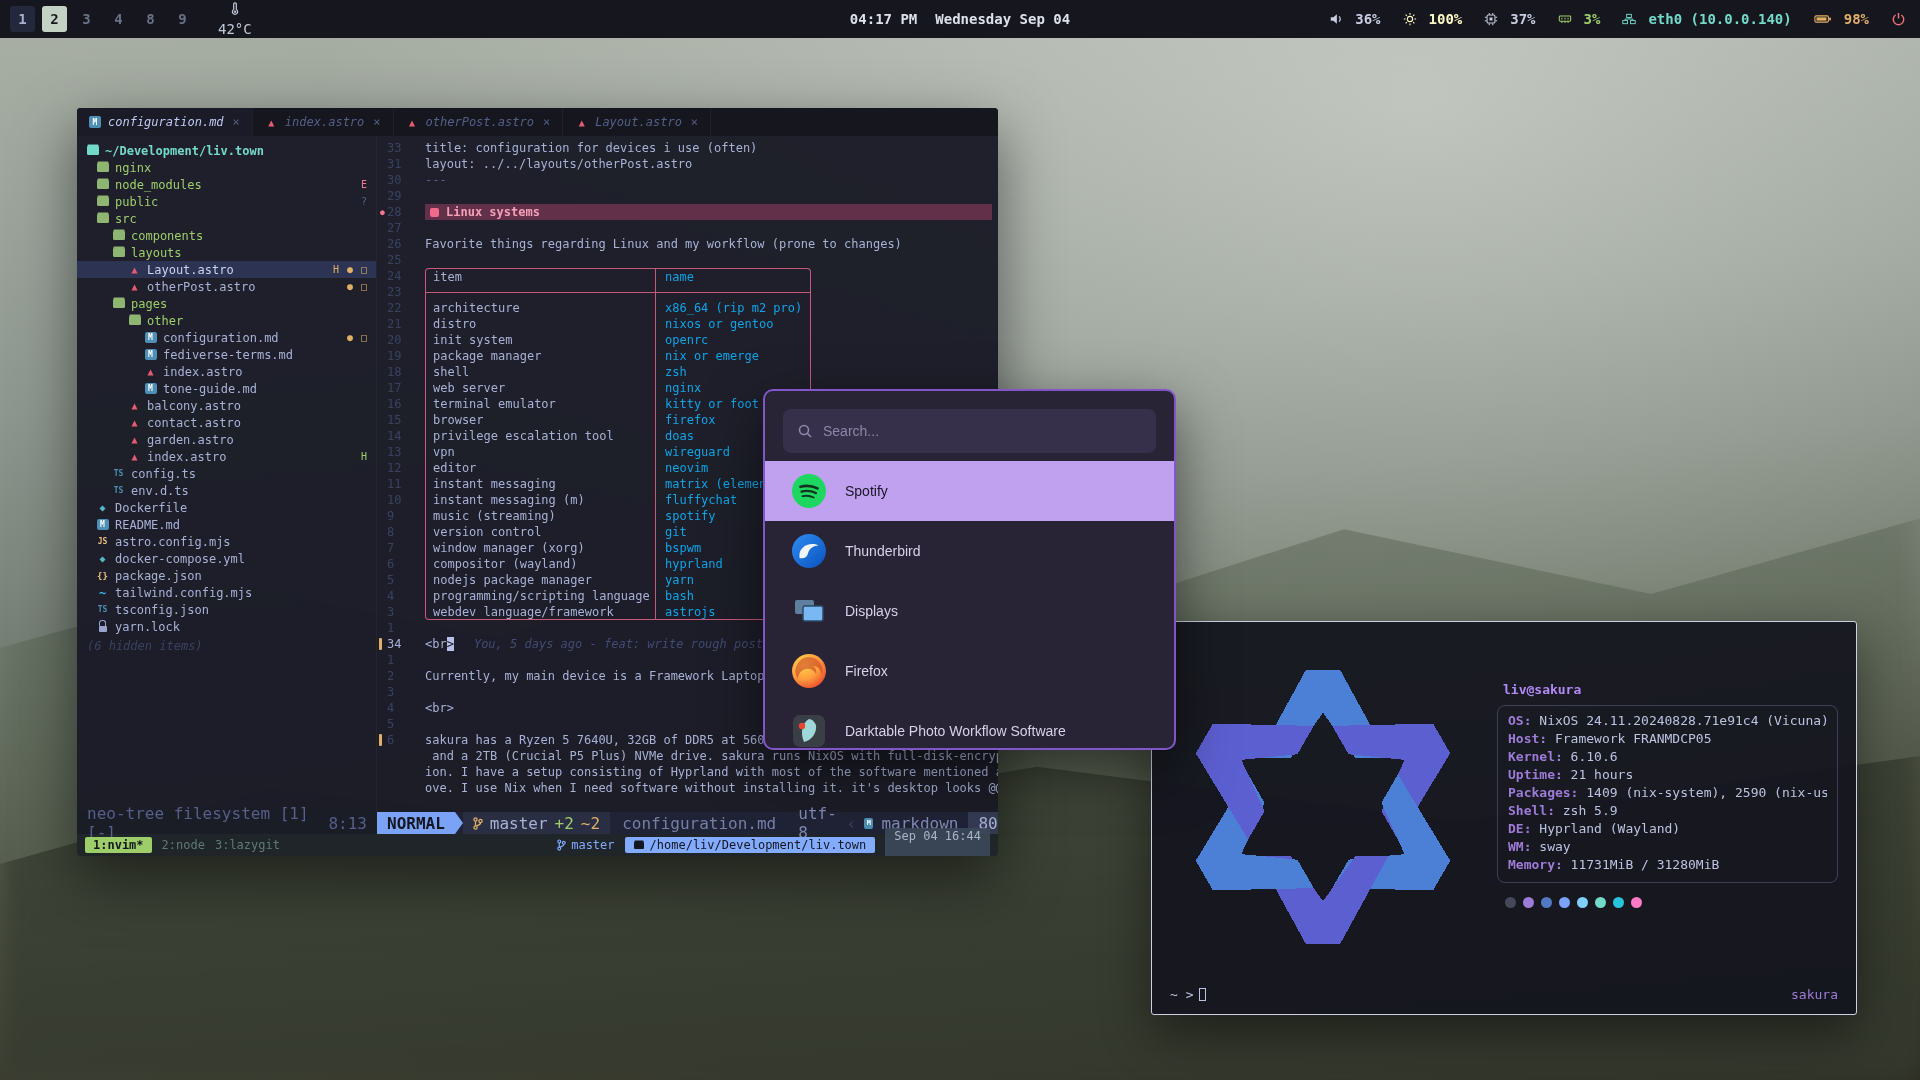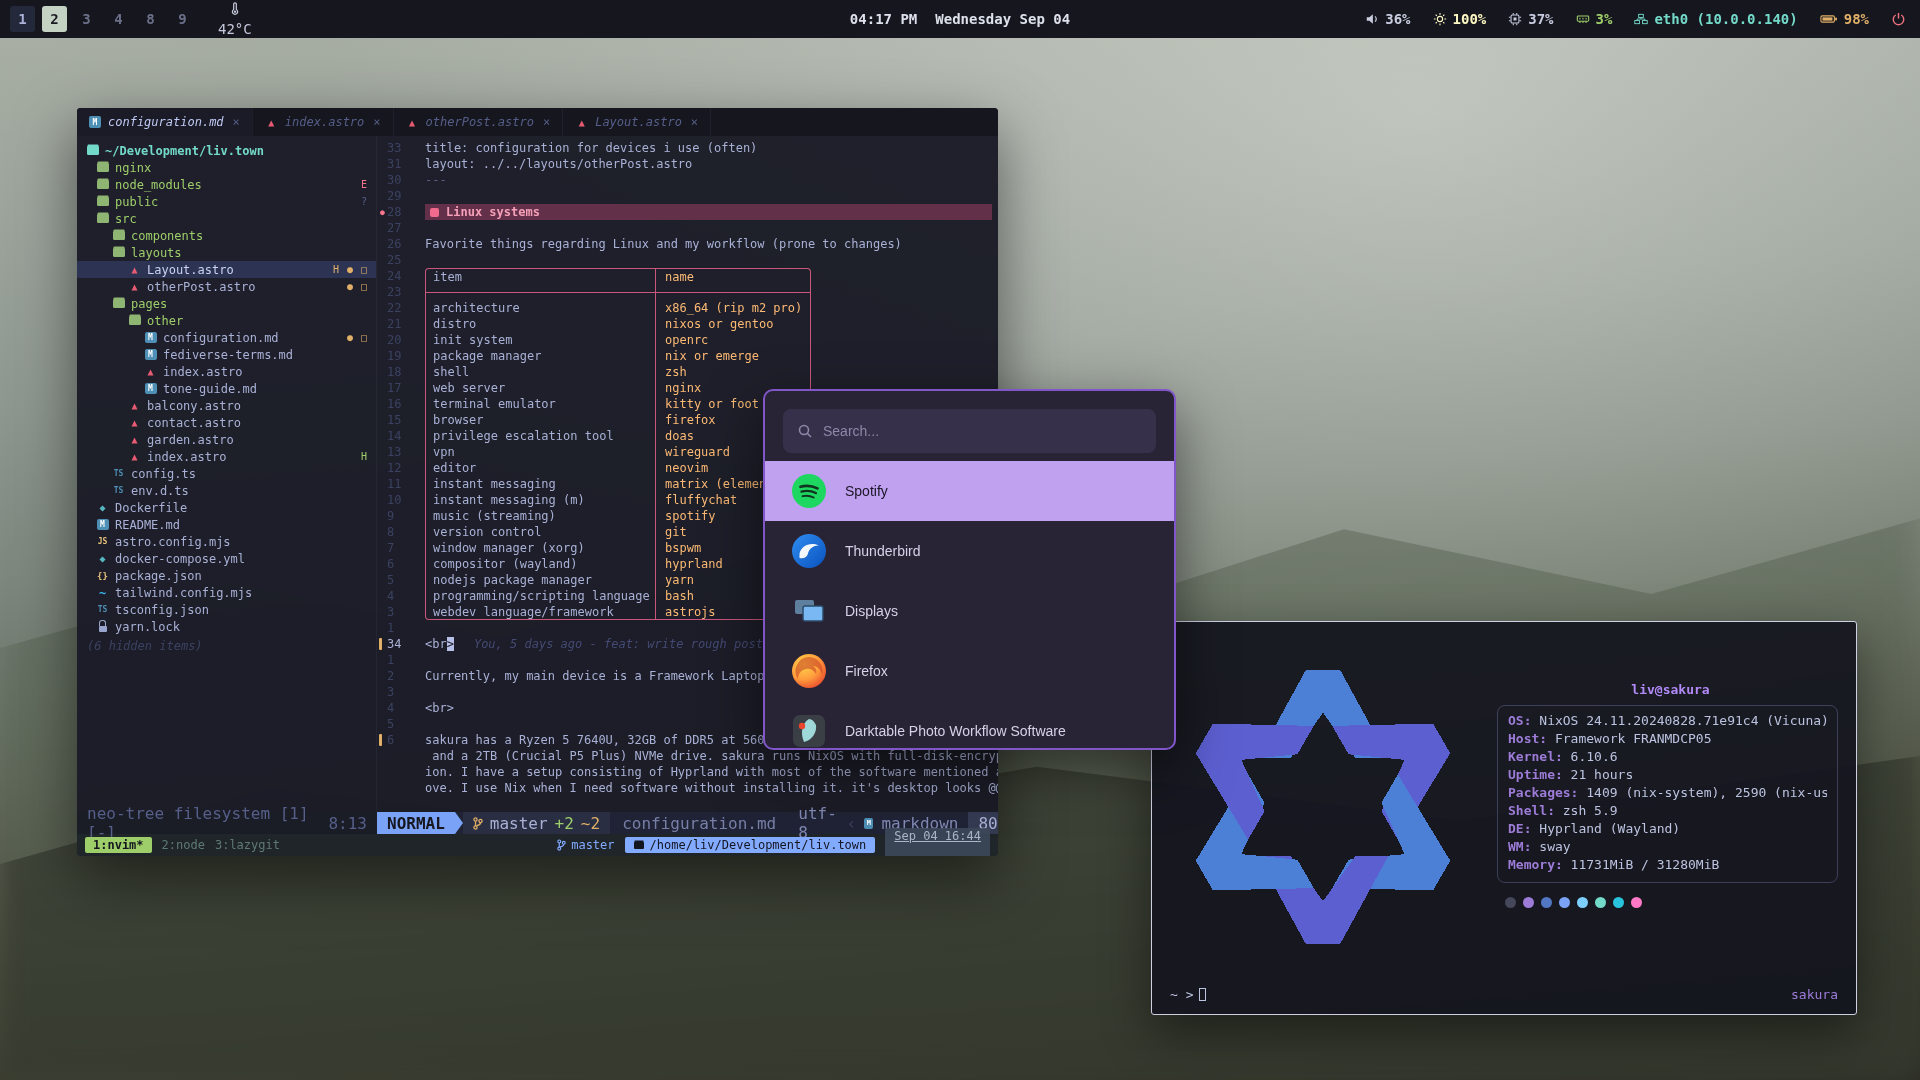--- a/index.html
+++ b/index.html
@@ -17,21 +17,21 @@
   
   .topbar { position:absolute; left:0; top:0; width:1920px; height:38px; background:#16161e;
             display:flex; align-items:center; color:#d5d9e6; font-size:14px; z-index:50; }
   .tb-left { display:flex; align-items:center; gap:7px; margin-left:10px; }
   .wsb { width:25px; height:26px; line-height:26px; text-align:center; color:#6b7089; font-weight:bold; border-radius:3px; }
   .wsb.occ { color:#a9b1d6; background:#24283b; }
   .wsb.act { background:#c4d2c4; color:#181822; }
   .tb-temp { display:flex; align-items:center; gap:5px; margin-left:16px; color:#c3c8da;flex-direction:column; }
   .tb-center { position:absolute; left:50%; transform:translateX(-50%); display:flex; gap:18px; font-weight:bold; color:#dde1ec; }
   .tb-right { margin-left:auto; display:flex; align-items:center; gap:22px; margin-right:14px; }
-  .stat { display:flex; align-items:center; gap:6px; font-weight:bold; }
+  .stat { display:flex; align-items:center; gap:12px; font-weight:bold; }
   .st-vol { color:#c8cde0; } .st-bri { color:#fef9c3; } .st-cpu { color:#c8cde0; }
   .st-mem { color:#9ece6a; } .st-net { color:#73daca; } .st-bat { color:#e0af68; } .st-pow { color:#f1727f; }
   .tb-right svg, .tb-temp svg { display:block; }
 
   
   .win-editor { position:absolute; left:77px; top:108px; width:921px; height:748px; background:rgba(26,27,38,.97);
                 border-radius:4px; box-shadow:0 22px 60px rgba(0,0,0,.5); z-index:20; overflow:hidden; font-size:12px; }
   .tabline { height:28px; background:#15161e; display:flex; align-items:stretch; }
   .tab { display:flex; align-items:center; gap:7px; padding:0 12px; font-style:italic; color:#565f89; border-right:1px solid #1f2029; }
   .tab.on { background:#1a1b26; color:#c0caf5; }
@@ -76,21 +76,21 @@
   .num.sbar::before { content:""; position:absolute; left:-8px; top:2px; width:3px; height:12px; background:#e0af68; border-radius:1px; }
   .t { color:#a9b1d6; }
   .t.dim { color:#565f89; }
   .t.hbar { flex:1; background:#63304a; color:#f5a0b8; display:flex; align-items:center; gap:7px; padding-left:5px; margin-right:6px; font-weight:bold; }
   .hico { width:9px; height:9px; background:#f06a8d; border-radius:2px; flex:none; }
   .cb { background:#b8bfe8; color:#16161e; }
   .blame { color:#444a73; font-style:italic; padding-left:20px; }
   
   .tc { display:flex; width:386px; border-left:1px solid #c9577b; border-right:1px solid #c9577b; }
   .tc .c1 { width:230px; flex:none; padding-left:7px; border-right:1px solid #c9577b; color:#a9b1d6; }
-  .tc .c2 { flex:1; padding-left:9px; color:#fdba74; }
+  .tc .c2 { flex:1; padding-left:9px; color:#0ea5e9; }
   .tc.th { border-top:1px solid #c9577b; border-radius:4px 4px 0 0; }
   .tc.dl { position:relative; }
   .tc.dl::after { content:""; position:absolute; left:-1px; right:-1px; top:8px; border-top:1px solid #c9577b; }
   .tc.tl { border-bottom:1px solid #c9577b; border-radius:0 0 4px 4px; }
 
   
   .sl { display:flex; height:22px; font-size:16px; align-items:stretch; background:#1f2335; }
   .sl-tree { width:300px; flex:none; background:#1a1c26; color:#565f89; display:flex; align-items:center; padding:0 10px; }
   .sl-tree .sp { flex:1; }
   .sl-mode { background:#7aa2f7; color:#16161e; font-weight:bold; display:flex; align-items:center; padding:0 10px; }
@@ -107,40 +107,40 @@
   .mini-md::before { content:"M"; color:#fff; font:bold 7px "DejaVu Sans Mono",monospace; }
 
   
   .tmux { display:flex; align-items:center; height:22px; background:rgba(34,46,44,.55); font-size:12px; padding:0 8px; gap:10px; }
   .tw0 { background:#9ece6a; color:#14161f; padding:0 8px; height:16px; line-height:16px; border-radius:2px; font-weight:bold; }
   .tw { color:#5f7a74; }
   .tmux .sp { flex:1; }
   .tbranch { color:#82aaff; display:flex; align-items:center; gap:5px; }
   .tpath { background:#82aaff; color:#14161f; padding:0 9px; height:16px; line-height:16px; border-radius:2px; display:flex; align-items:center; gap:6px; }
   .tpath .pf { width:10px; height:7px; background:#14161f; border-radius:1px; box-shadow:0 -2px 0 -0.5px #14161f; }
-  .tdate { background:rgba(62,74,92,.85); color:#aab6c8; padding:0 9px; height:34px; line-height:16px; border-radius:2px;text-decoration:underline; }
+  .tdate { background:rgba(62,74,92,.85); color:#aab6c8; padding:0 9px; height:34px; line-height:16px; border-radius:2px; }
 
   
   .launcher { position:absolute; left:763px; top:389px; width:413px; height:361px; background:#292336;
               border:2px solid #8156c9; border-radius:10px; z-index:40; overflow:hidden;
               box-shadow:0 20px 55px rgba(0,0,0,.5); font-family:"Liberation Sans",sans-serif; }
   .lsearch { margin:18px 18px 8px; height:44px; background:#37304a; border-radius:8px; display:flex; align-items:center;
              gap:10px; padding:0 14px; color:#8d87a8; font-size:14px; }
   .llist { margin-top:6px; }
   .litem { display:flex; align-items:center; gap:18px; height:60px; padding:0 26px; color:#d6d2e8; font-size:14px; }
   .litem.sel { background:#c0a1f0; color:#191524; }
   .aicon { width:36px; height:36px; flex:none; }
 
   
   .win-fetch { position:absolute; left:1151px; top:621px; width:706px; height:394px; background:rgba(19,20,30,.93);
                border:1px solid #cdd0e3; border-radius:3px; z-index:30; box-shadow:0 18px 50px rgba(0,0,0,.45);
                font-size:13px; }
   .nix { position:absolute; left:14px; top:18px; width:314px; height:334px; }
   .finfo { position:absolute; left:345px; top:60px; right:18px; }
-  .ftitle { color:#b18af8; font-weight:bold; margin:0 0 8px 6px;text-align:center; }
+  .ftitle { color:#b18af8; font-weight:bold; margin:0 0 8px 6px; }
   .fbox { border:1px solid rgba(130,140,190,.35); border-radius:8px; padding:7px 10px; }
   .frow { height:18px; white-space:pre; overflow:hidden; }
   .fk { color:#9d7cd8; font-weight:bold; } .fv { color:#bcc3e0; }
   .dots { display:flex; gap:7px; margin:14px 0 0 8px; }
   .dot { width:11px; height:11px; border-radius:50%; }
   .dc0{background:#45475a}.dc1{background:#9d7cd8}.dc2{background:#5277c3}.dc3{background:#7aa2f7}
   .dc4{background:#7dcfff}.dc5{background:#73daca}.dc6{background:#2ac3de}.dc7{background:#ff79c6}
   .fprompt { position:absolute; left:18px; bottom:12px; color:#bcc3e0;}
   .fcur { display:inline-block; width:7px; height:13px; border:1px solid #bcc3e0; vertical-align:-2px; margin-left:6px; }
   .fhost { position:absolute; right:18px; bottom:12px; color:#9d7cd8; }

